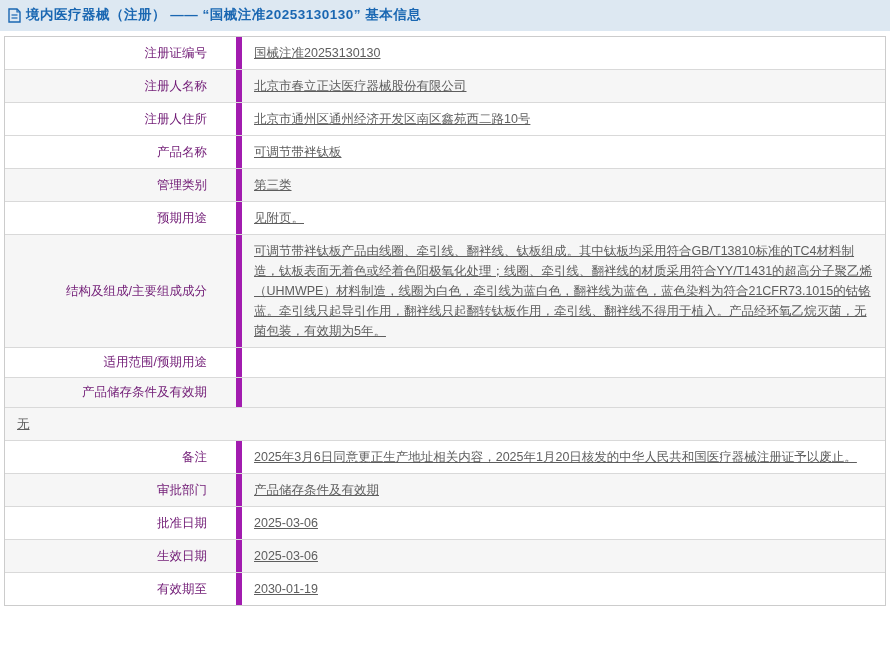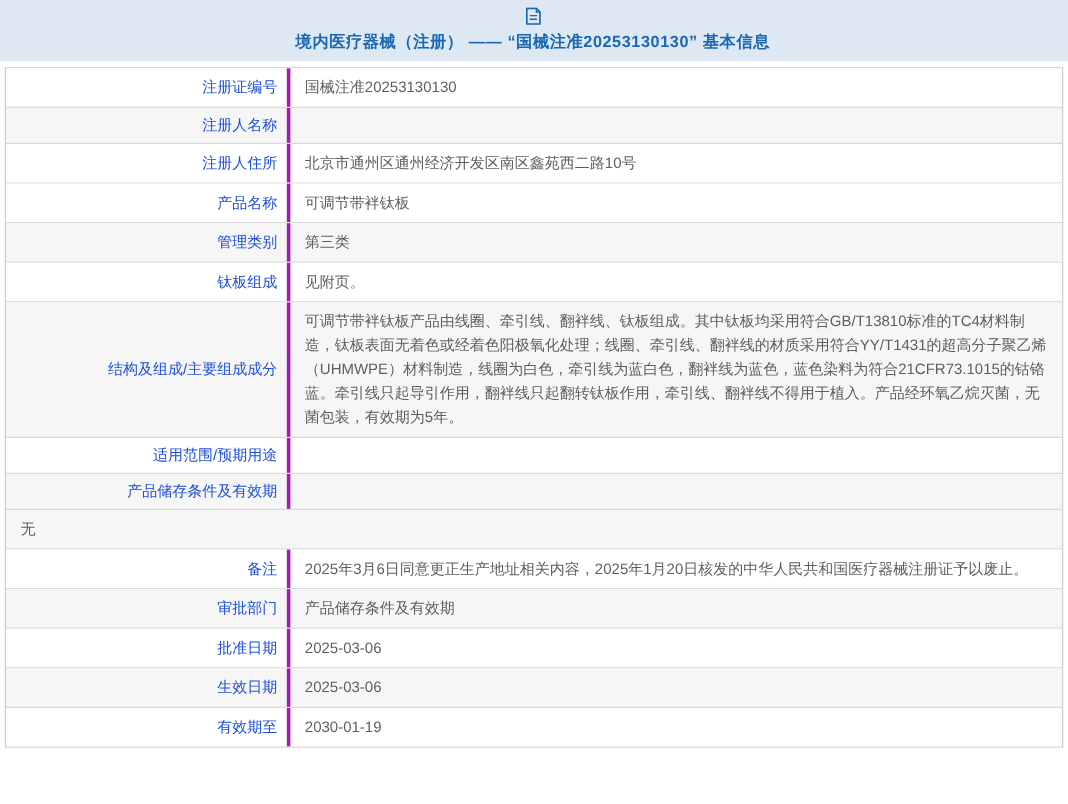--- a/index.html
+++ b/index.html
@@ -7,23 +7,21 @@
     width: 890px; height: 670px;
     background: #ffffff;
     font-family: "Liberation Sans", "DejaVu Sans", sans-serif;
     overflow: hidden;
   }
   .page-header {
     width: 100%;
     background: #dde8f2;
     padding: 6px 10px 7px 8px;
     display: flex;
-    align-items: center;
     gap: 5px;
-    flex-direction: column;
   }
   .page-header .title {
     color: #1a67b2;
     font-size: 13.5px;
     font-weight: bold;
     letter-spacing: 0.5px;
   }
   .doc-icon { display: inline-flex; align-items: center; }
   .info-table {
     margin: 5px 4px 0 4px;
@@ -34,40 +32,41 @@
     display: flex;
     border-bottom: 1px solid #d9d9d9;
     background: #ffffff;
   }
   .row:last-child { border-bottom: none; }
   .row.alt { background: #f6f6f6; }
   .label-cell {
     width: 237px;
     min-width: 237px;
     text-align: right;
-    padding: 6px 8px 6px 6px;
-    border-right: 3px solid #a21caf;
-    color: #1d4ed8;
+    padding: 6px 29px 6px 6px;
+    border-right: 6px solid #a21caf;
+    color: #701a75;
     font-size: 12.5px;
     line-height: 17px;
     display: flex;
     justify-content: flex-end;
     align-items: center;
     gap: 3px;
   }
   .value-cell {
     flex: 1;
     padding: 6px 10px 6px 12px;
     color: #5e5e5e;
     font-size: 12.5px;
     line-height: 20px;
     word-break: break-all;
     display: flex;
     flex-direction: column;
     justify-content: center;
+    text-decoration: underline;
   }
 </style>
 </head>
 <body>
 
 <div class="page-header">
   <span class="doc-icon">
     <svg width="13" height="15" viewBox="0 0 13 15">
       <path d="M1 1 h8 l3 3 v10 h-11 z" fill="none" stroke="#1a67b2" stroke-width="1.4"></path>
       <path d="M9 1 v3 h3" fill="none" stroke="#1a67b2" stroke-width="1.2"></path>
@@ -83,20 +82,21 @@
     <div class="label-cell">
         <span>注册证编号</span>
       </div>
     <div class="value-cell">国械注准20253130130</div>
   </div>
 
   <div class="row alt">
     <div class="label-cell">
         <span>注册人名称</span>
       </div>
+    <div class="value-cell">北京市春立正达医疗器械股份有限公司</div>
   </div>
 
   <div class="row">
     <div class="label-cell">
         <span>注册人住所</span>
       </div>
     <div class="value-cell">北京市通州区通州经济开发区南区鑫苑西二路10号</div>
   </div>
 
 
@@ -109,21 +109,21 @@
 
   <div class="row alt">
     <div class="label-cell">
         <span>管理类别</span>
       </div>
     <div class="value-cell">第三类</div>
   </div>
 
   <div class="row">
     <div class="label-cell">
-        <span>钛板组成</span>
+        <span>预期用途</span>
       </div>
     <div class="value-cell">见附页。</div>
   </div>
 
   <div class="row alt">
     <div class="label-cell">
         <span>结构及组成/主要组成成分</span>
       </div>
     <div class="value-cell">可调节带袢钛板产品由线圈、牵引线、翻袢线、钛板组成。其中钛板均采用符合GB/T13810标准的TC4材料制造，钛板表面无着色或经着色阳极氧化处理；线圈、牵引线、翻袢线的材质采用符合YY/T1431的超高分子聚乙烯（UHMWPE）材料制造，线圈为白色，牵引线为蓝白色，翻袢线为蓝色，蓝色染料为符合21CFR73.1015的钴铬蓝。牵引线只起导引作用，翻袢线只起翻转钛板作用，牵引线、翻袢线不得用于植入。产品经环氧乙烷灭菌，无菌包装，有效期为5年。</div>
   </div>

